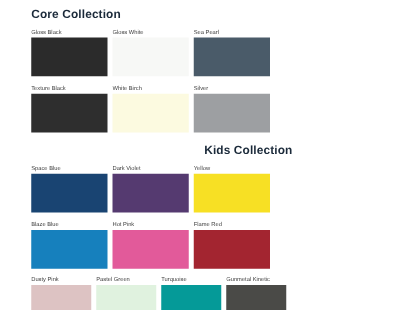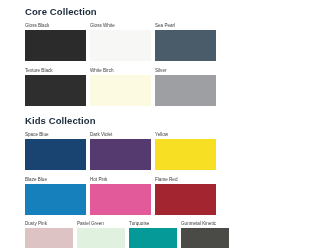--- a/index.html
+++ b/index.html
@@ -23,21 +23,21 @@
   }
   .section-title {
     font-size: 9.5px;
     font-weight: bold;
     color: #1b2a3a;
     letter-spacing: 0.1px;
     margin: 0;
     line-height: 11px;
   }
   .section-core-title { padding-top: 6px; }
-  .section-kids-title { padding-top: 9px; }
+  .section-kids-title { padding-top: 9px; text-align: right; }
   .section-inspire-title { padding-top: 8px; }
 
   .swatch-grid {
     display: flex;
     flex-wrap: wrap;
   }
   .grid-3 { margin-top: 6px; }
   .grid-3 .swatch-cell {
     width: 61px;
     margin-right: 4px;

